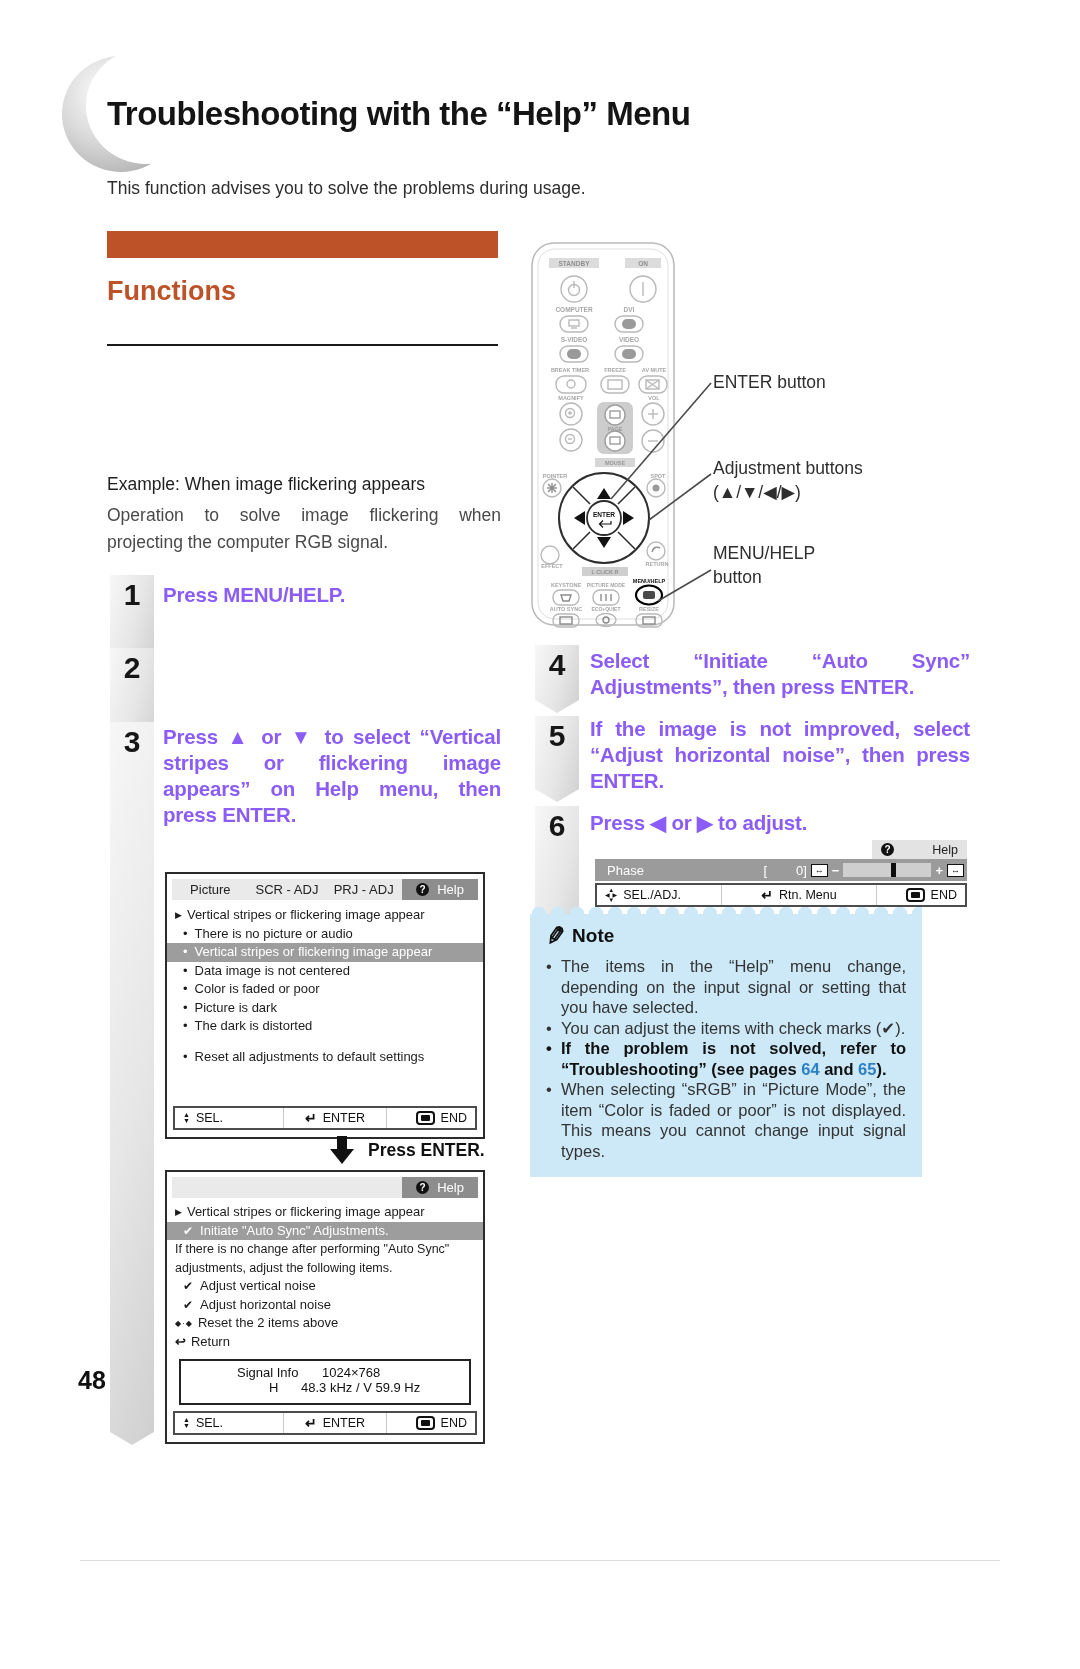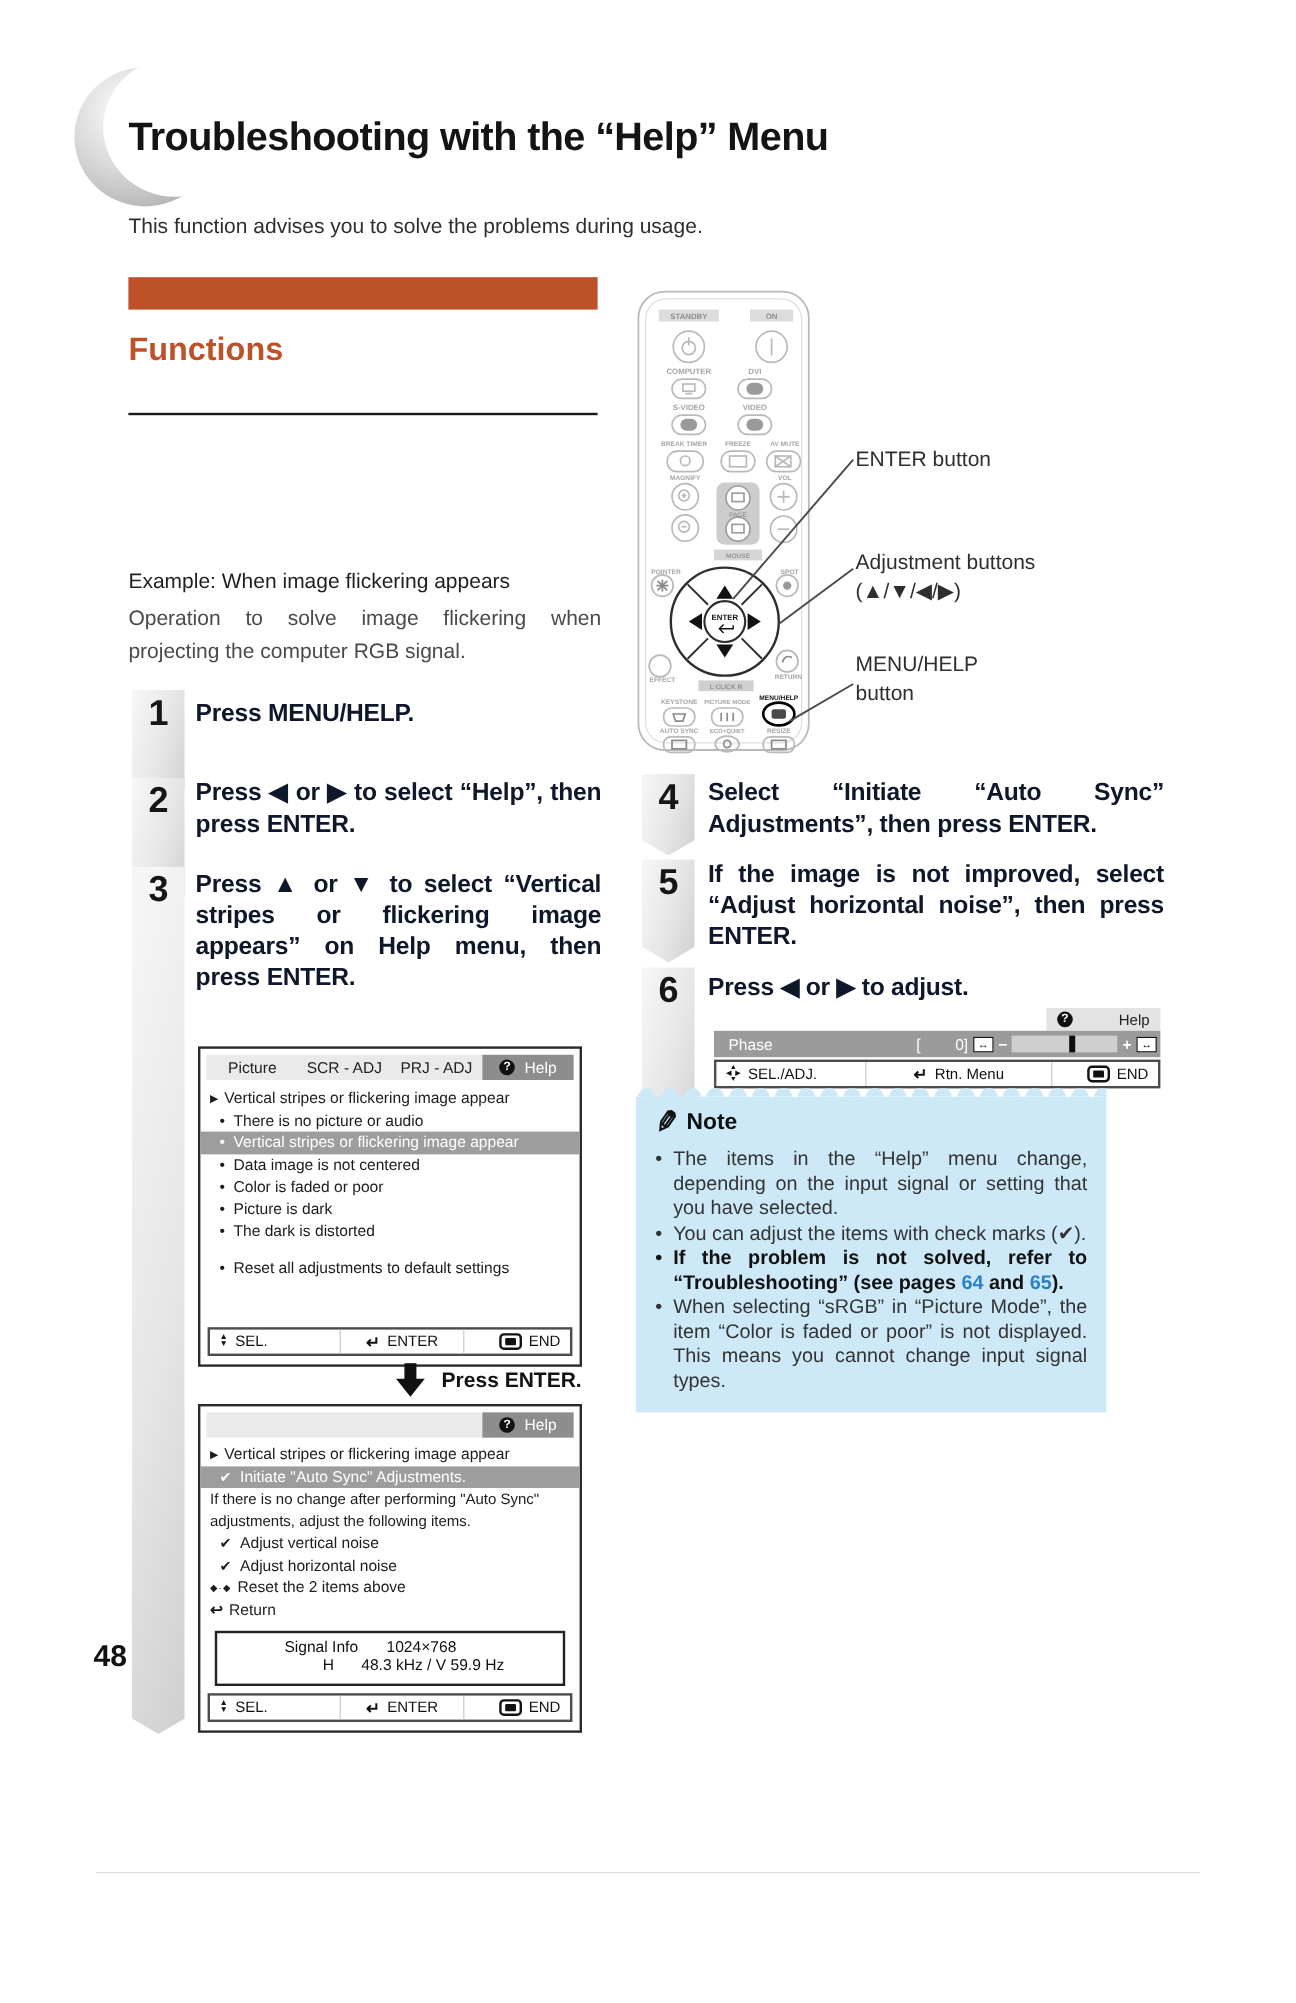--- a/index.html
+++ b/index.html
@@ -25,21 +25,21 @@
   .example-title{position:absolute;left:107px;top:474px;font-size:17.5px;color:#1f1f1f;}
   .example-desc{position:absolute;left:107px;top:502px;width:394px;font-size:17.5px;color:#4a4a4a;
                 line-height:27px;text-align:justify;}
 
   
   .ribbon{position:absolute;width:44px;
           background:linear-gradient(105deg,#f7f7f7 0%,#e6e6e6 55%,#cfcfcf 100%);
           clip-path:polygon(0 0,100% 0,100% calc(100% - 13px),50% 100%,0 calc(100% - 13px));}
   .ribbon .num{display:block;text-align:center;font-size:30px;font-weight:bold;color:#161616;
                padding-top:3px;}
-  .step-text{position:absolute;font-size:20.5px;font-weight:bold;color:#0f172a;line-height:26px;
+  .step-text{position:absolute;font-size:20.5px;font-weight:bold;color:#8b5cf6;line-height:26px;
              letter-spacing:-0.2px;text-align:justify;}
 
   
   .menu-box{position:absolute;border:2px solid #2b2b2b;background:#fff;}
   .tabbar{display:flex;align-items:center;margin:5px 5px 0 5px;height:21px;background:#eaeaea;
           font-size:13px;color:#222;justify-content:flex-end;}
   .tab{flex:1;text-align:center;}
   .tab-spacer{flex:1;}
   .tab-help{flex:0 0 76px;height:100%;background:#8d8d8d;color:#fff;display:flex;
             align-items:center;justify-content:center;gap:8px;}
@@ -333,21 +333,20 @@
   <div class="callout" style="left:713px;top:567px;">button</div>
 
   <div class="ribbon" style="left:110px;top:575px;height:95px;">
     <span class="num">1</span>
   </div>
   <div class="step-text" style="left:163px;top:582px;width:338px;text-align:left;">Press MENU/HELP.</div>
 
   <div class="ribbon" style="left:110px;top:648px;height:112px;">
     <span class="num">2</span>
   </div>
-  <div class="step-text" style="left:163px;top:648px;width:338px;">Press ◀ or ▶ to select “Help”, then press ENTER.</div>
 
   <div class="ribbon" style="left:110px;top:722px;height:723px;">
     <span class="num">3</span>
   </div>
   <div class="step-text" style="left:163px;top:724px;width:338px;">Press ▲ or ▼ to select “Vertical stripes or flickering image appears” on Help menu, then press ENTER.</div>
 
   <div class="menu-box" style="left:165px;top:872px;width:316px;height:263px;">
     <div class="tabbar">
       <span class="tab">Picture</span>
       <span class="tab">SCR - ADJ</span>

